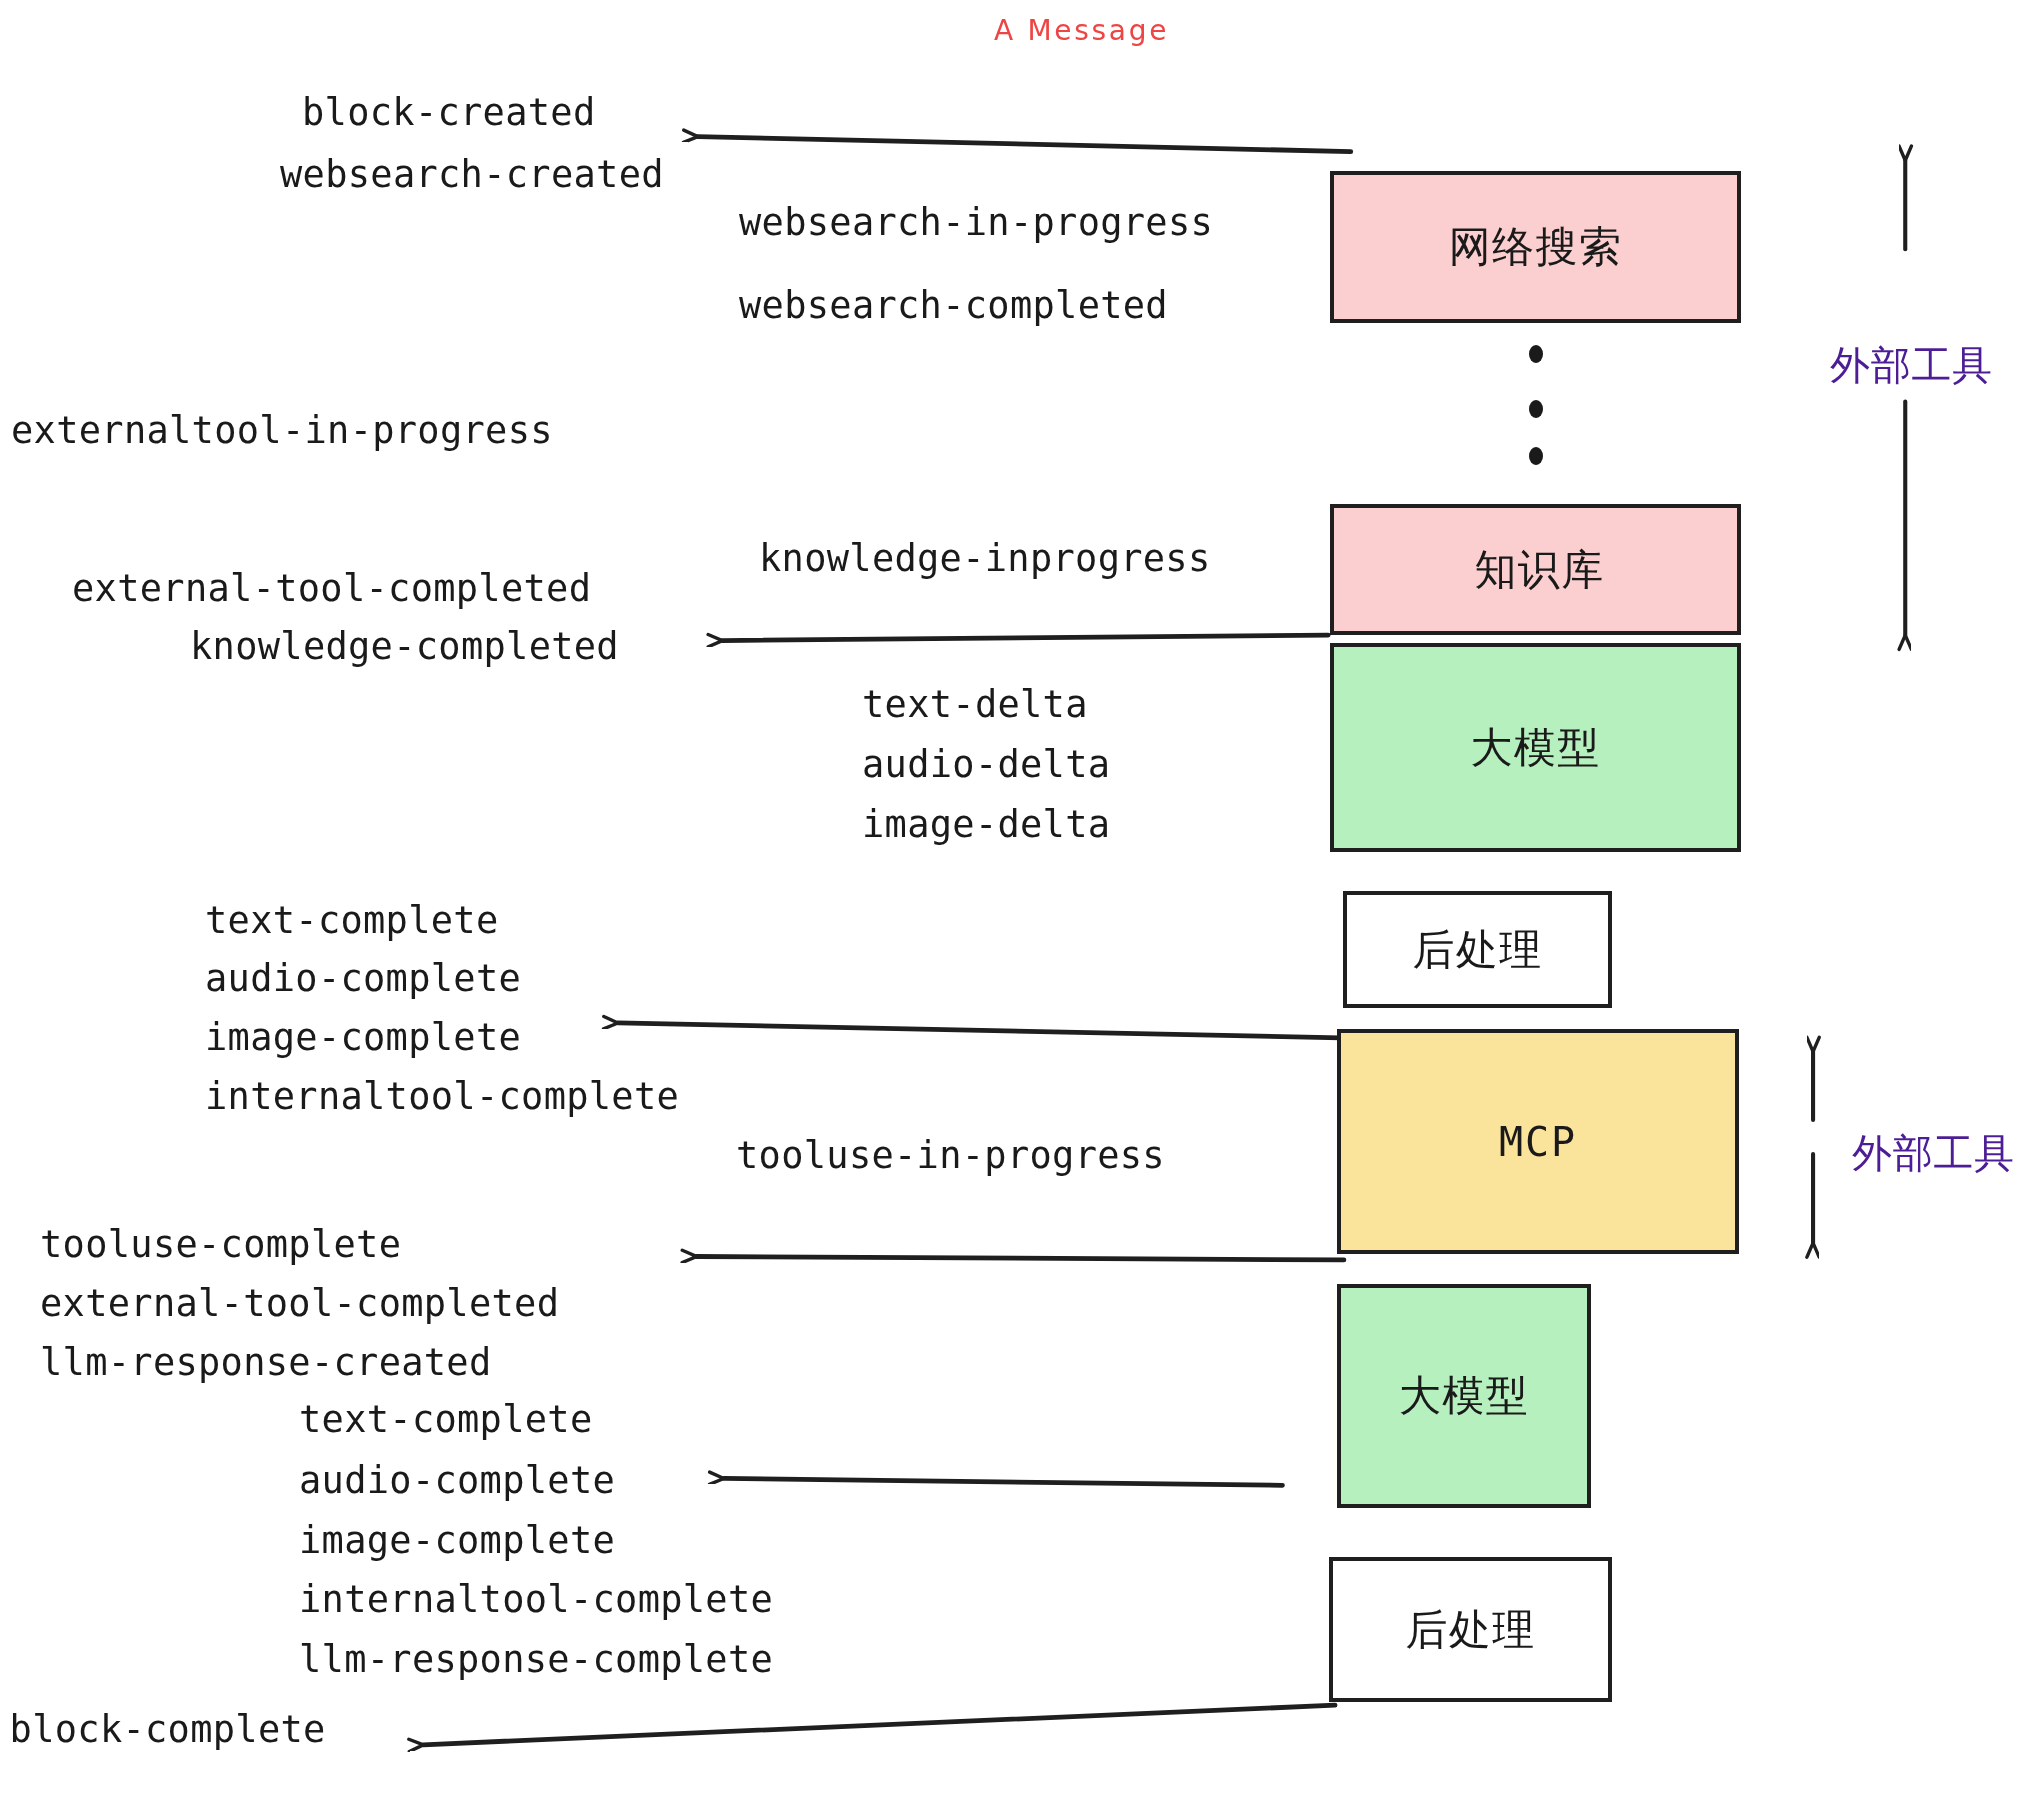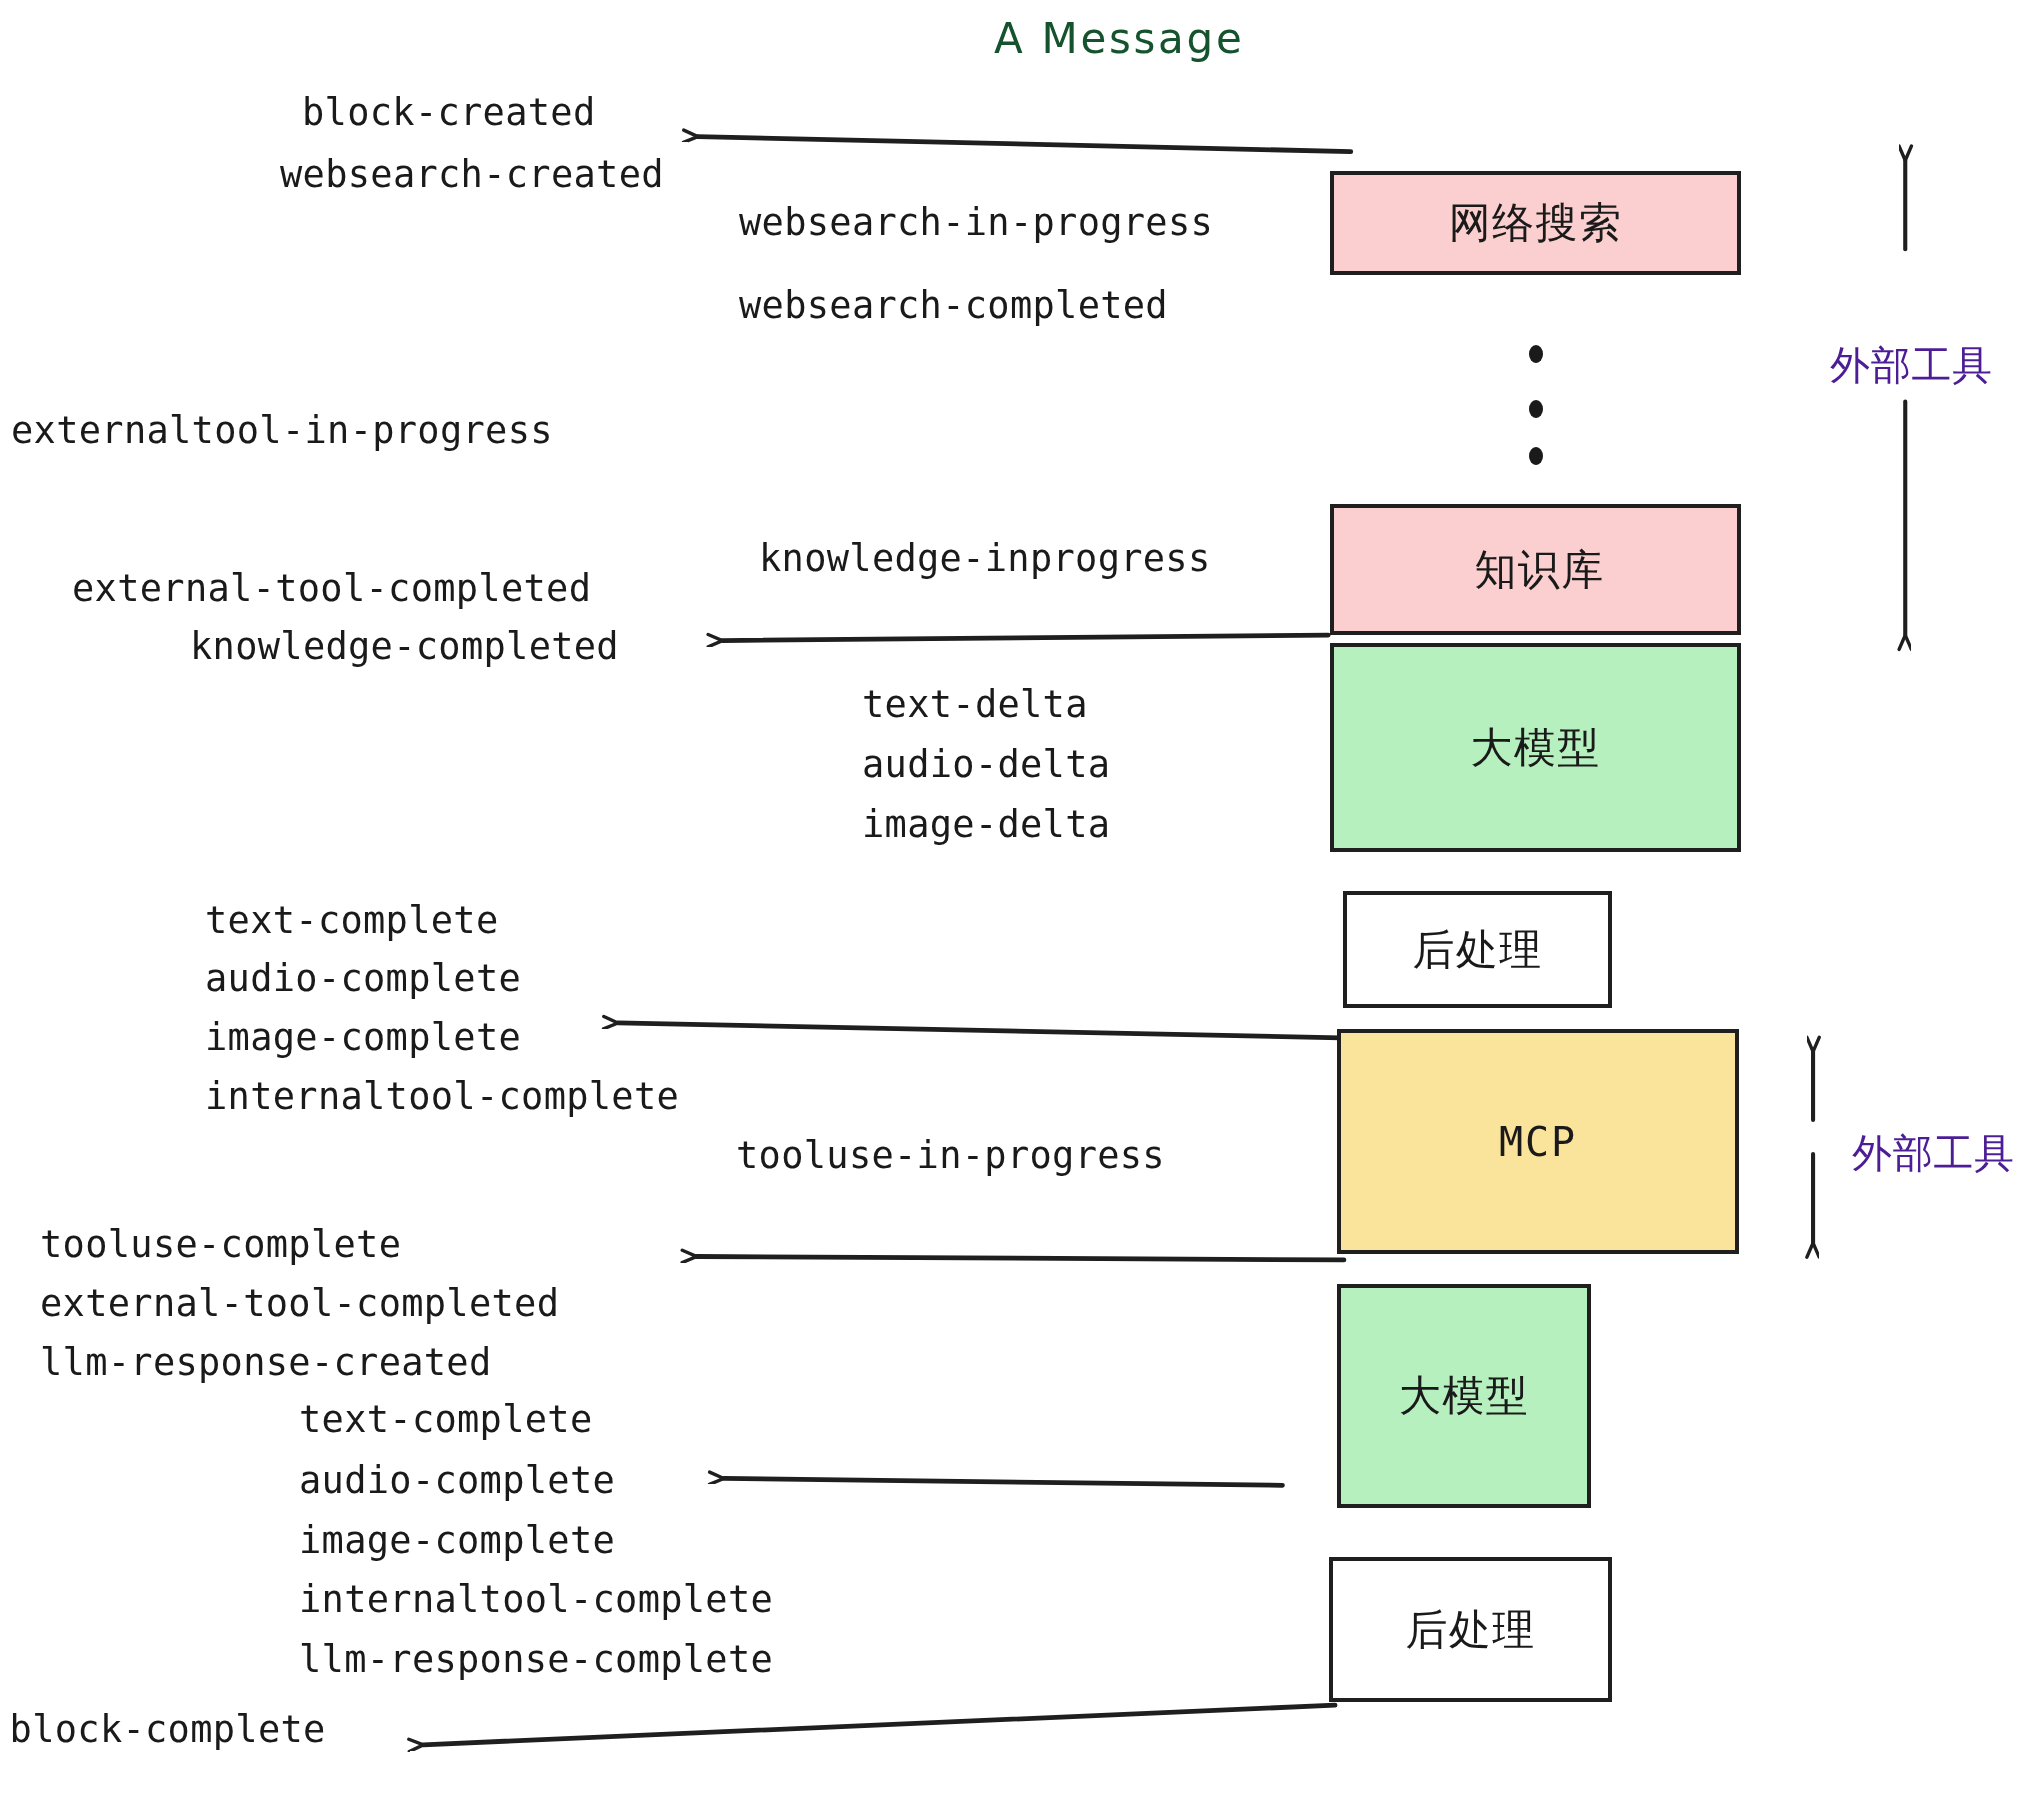--- a/index.html
+++ b/index.html
@@ -29,23 +29,23 @@
     font-family: "DejaVu Sans Mono", "Liberation Mono", monospace;
     font-size: 37px;
     letter-spacing: 0.3px;
     line-height: 1;
     color: #1a1a1a;
   }
   .title {
     position: absolute;
     white-space: nowrap;
     font-family: "DejaVu Sans", "Liberation Sans", sans-serif;
-    font-size: 42px;
+    font-size: 28px;
     letter-spacing: 2.7px;
-    color: #14532d;
+    color: #ef4444;
   }
   .box {
     position: absolute;
     box-sizing: border-box;
     border: 4.8px solid #1f1f1f;
     display: flex;
     align-items: center;
     justify-content: center;
     font-family: "DejaVu Sans", "Liberation Sans", sans-serif;
     font-size: 42px;
@@ -96,21 +96,21 @@
         <line x1="2790" y1="365" x2="2790" y2="235" marker-end="url(#ah)"></line>
         <line x1="2790" y1="588" x2="2790" y2="930" marker-end="url(#ah)"></line>
         <line x1="2655" y1="1640" x2="2655" y2="1540" marker-end="url(#ah)"></line>
         <line x1="2655" y1="1690" x2="2655" y2="1820" marker-end="url(#ah)"></line>
       </g>
   </svg>
 
   <div class="title" style="left:994px; top:13.7px;">A Message</div>
 
   <div id="boxes-host">
-      <div class="box pink" style="left: 1330px; top: 171px; width: 411px; height: 104px; background: rgb(251, 207, 207);">网络搜索</div>
+      <div class="box pink" style="left: 1330px; top: 171px; width: 411px; height: 152px; background: rgb(251, 207, 207);">网络搜索</div>
       <div class="box pink" style="left: 1330px; top: 504px; width: 411px; height: 131px; background: rgb(251, 207, 207); padding-left: 8px;">知识库</div>
       <div class="box green" style="left: 1330px; top: 643px; width: 411px; height: 209px; background: rgb(182, 240, 191);">大模型</div>
       <div class="box white" style="left: 1343px; top: 891px; width: 269px; height: 117px; background: rgb(255, 255, 255);">后处理</div>
       <div class="box yellow mcp" style="left: 1337px; top: 1029px; width: 402px; height: 225px; background: rgb(250, 228, 155);">MCP</div>
       <div class="box green" style="left: 1337px; top: 1284px; width: 254px; height: 224px; background: rgb(182, 240, 191);">大模型</div>
       <div class="box white" style="left: 1329px; top: 1557px; width: 283px; height: 145px; background: rgb(255, 255, 255);">后处理</div>
     </div>
   <div id="labels-host">
       <div class="lbl" style="left: 302px; top: 94px;">block-created</div>
       <div class="lbl" style="left: 280px; top: 156px;">websearch-created</div>

